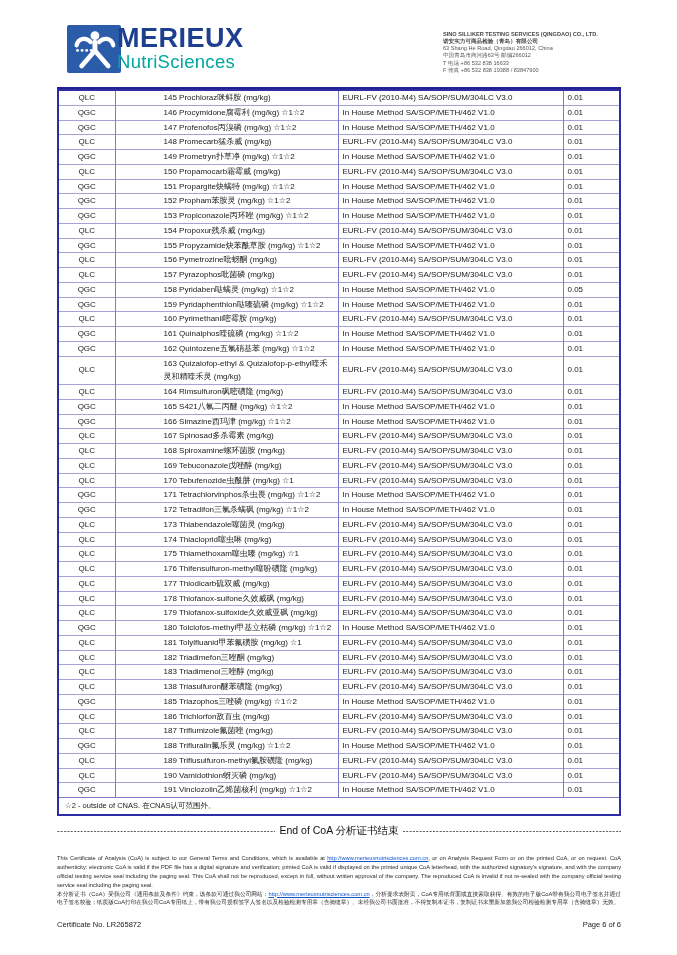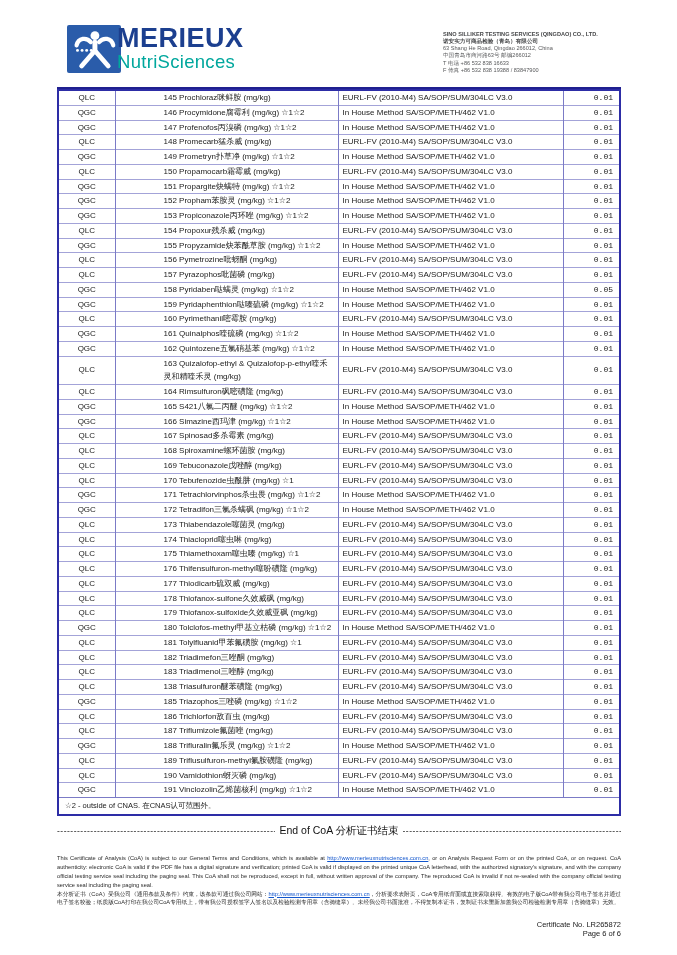--- a/index.html
+++ b/index.html
@@ -30,39 +30,39 @@
   .table-wrap { border:2px solid var(--table-border); margin-top:0px; }
   table { width:100%; border-collapse:collapse; table-layout:fixed; }
   td { font-size:8px; line-height:13.75px; padding:0 4px; vertical-align:middle;
        border-top:1px solid #a3a3d8; border-left:1px solid #7b7bc6;
        overflow:hidden; }
   tr:first-child td { border-top:none; }
   td:first-child { border-left:none; }
   .col-lab    { width:56px; text-align:center; padding:0 8px; }
   .col-analyte{ width:223px;padding-left:48px; }
   .col-method { width:225px; }
-  .col-result { text-align:right; padding-right:6px;font-family:Liberation Mono, monospace; }
+  .col-result { padding-right:6px; }
   .footnotes { border-top:1px solid #7b7bc6; padding:2px 6px 3px 6px;
                font-size:7.5px; line-height:1.5; }
 
   
   .end-line { display:flex; align-items:center; justify-content:center;
               margin-top:8px; white-space:nowrap; overflow:hidden; }
   .end-dashes { flex:1 1 0; overflow:hidden; font-size:8.5px; letter-spacing:0.5px; color:#222; }
   .end-dashes.right { text-align:left; } .end-dashes.left { text-align:right; }
   .end-label { font-size:10.5px; padding:0 4px; color:#111; }
 
   
   .legal { margin-top:16px; font-size:5.7px; line-height:1.55; text-align:justify; color:#2a2a2a; }
   .legal p { margin:0; }
   .link { color:var(--link-blue); text-decoration:underline; cursor:pointer; }
 
   
-  .footer { display:flex; justify-content:space-between; align-items:flex-end; margin-top:13px;
-            font-size:7.5px; color:#222;flex-direction:column; }
+  .footer { display:flex; justify-content:space-between; align-items:center; margin-top:13px;
+            font-size:7.5px; color:#222; }
 </style>
 </head>
 <body>
 
 <div class="page">
   <div class="content">
 
     <div class="header">
       <div class="logo">
         <div class="logo-box">

